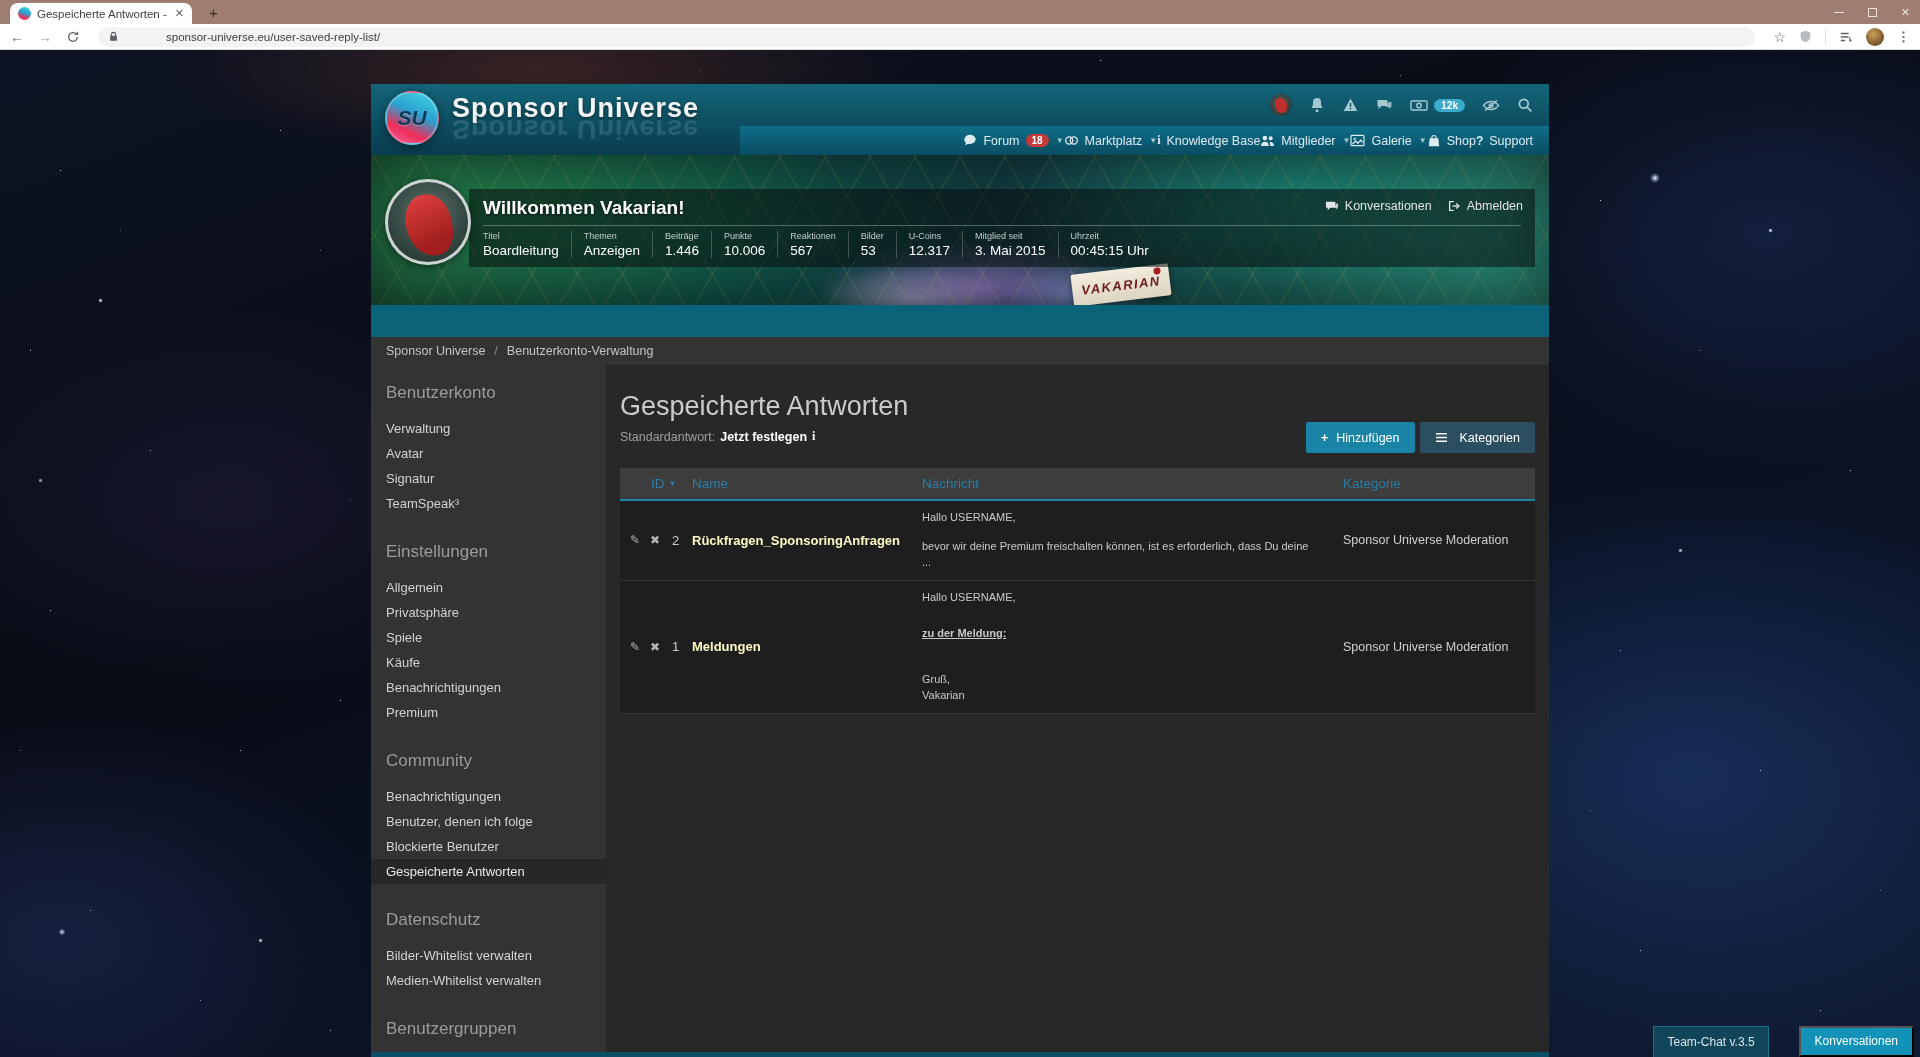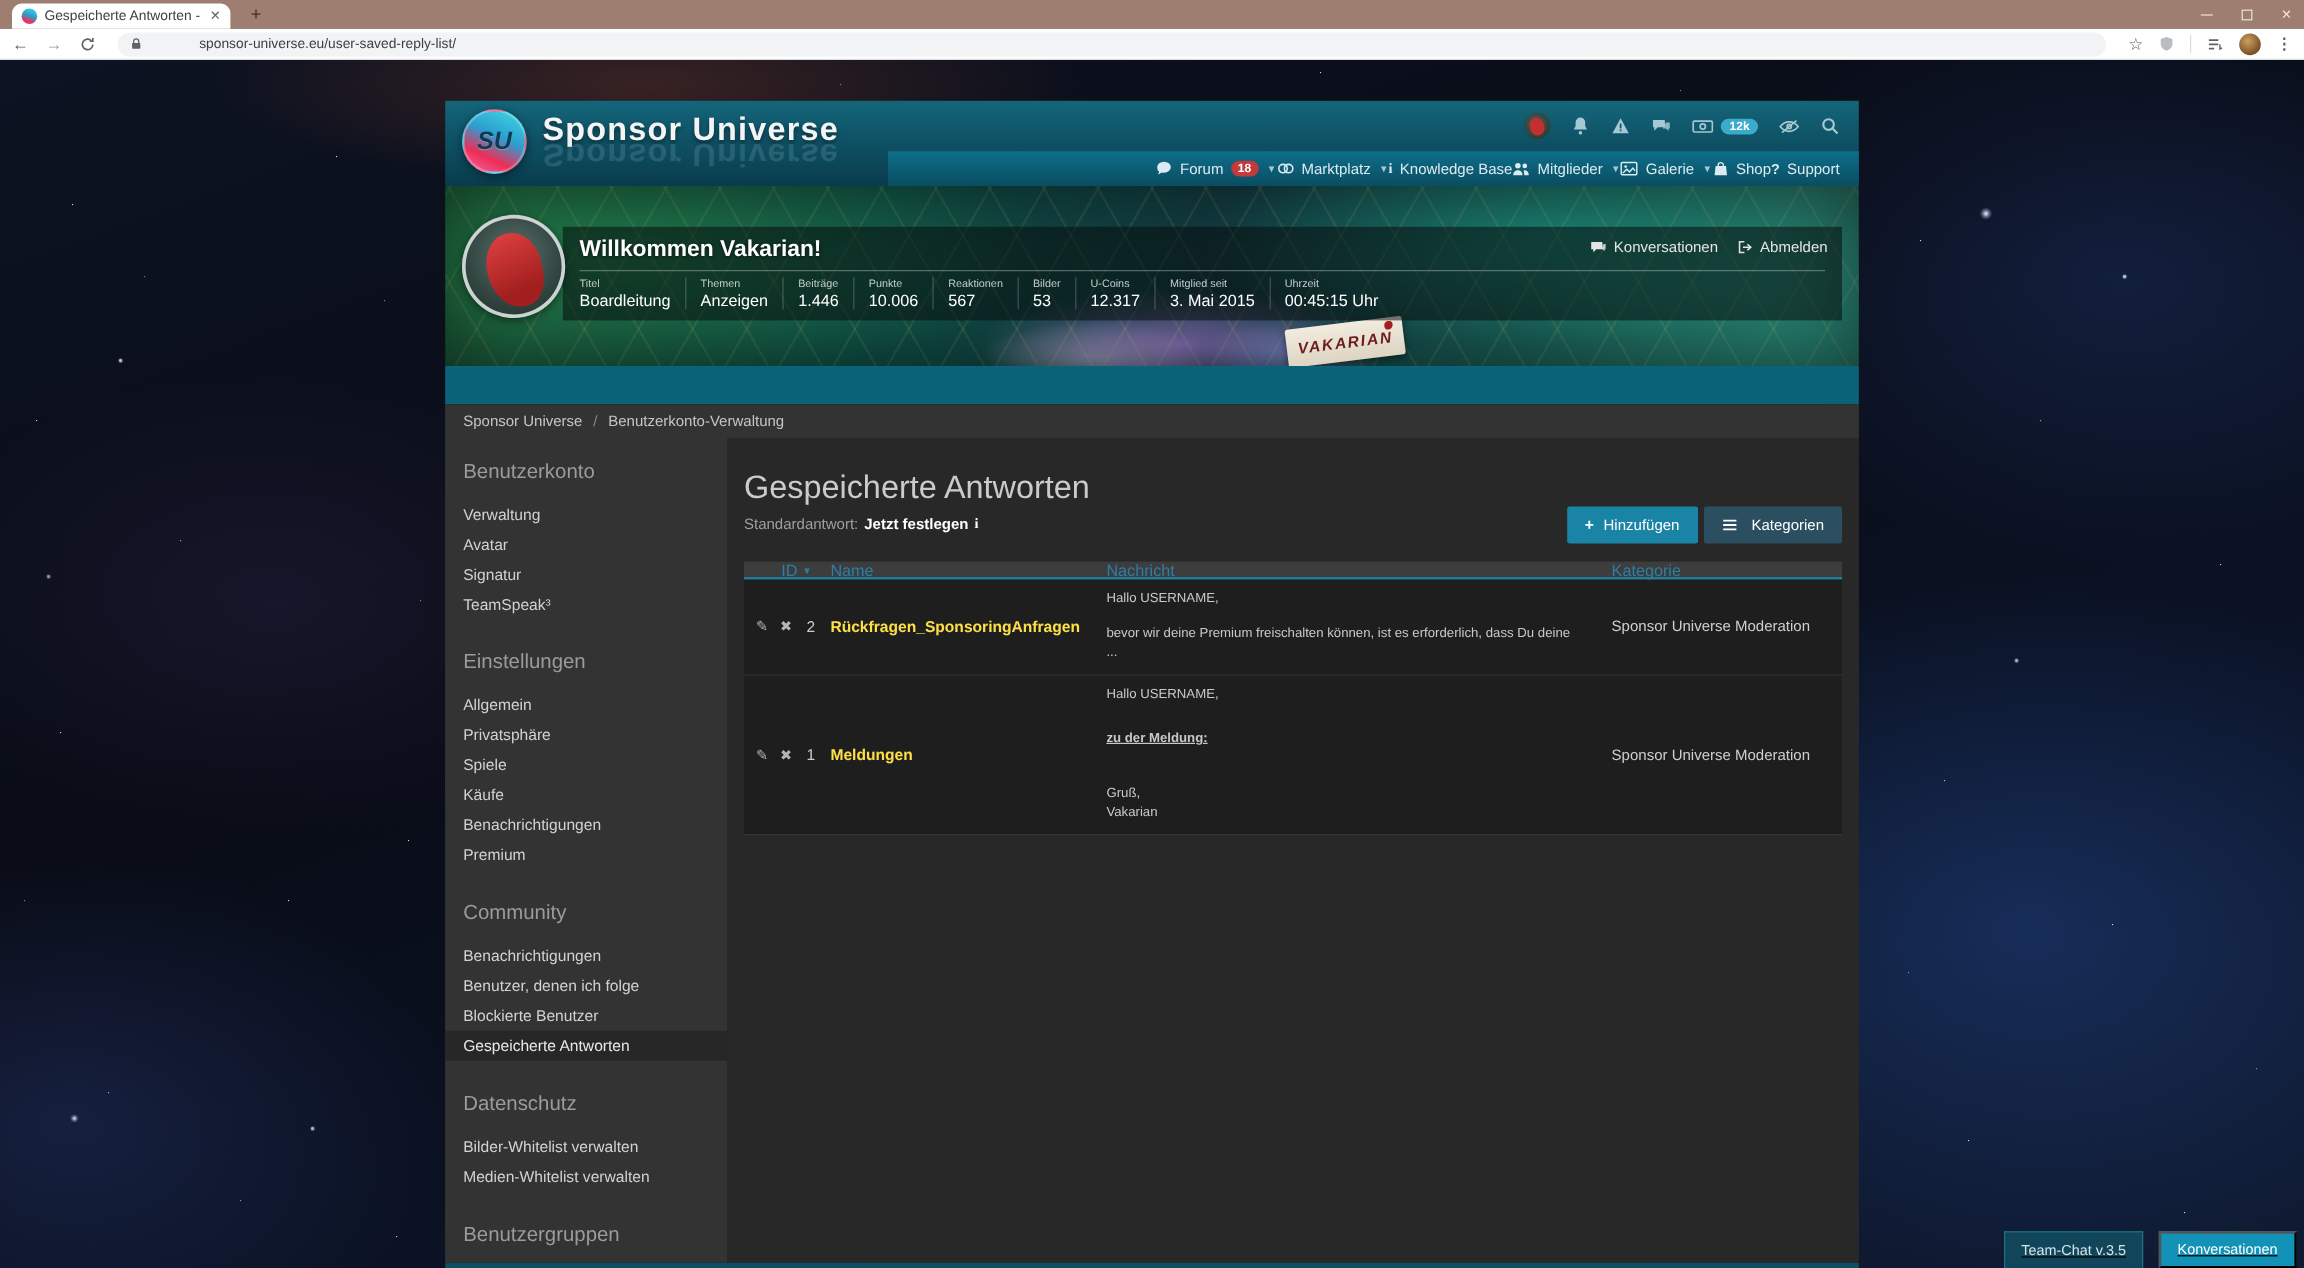--- a/index.html
+++ b/index.html
@@ -125,40 +125,40 @@
   .default-row { margin-top:7px; font-size:12.5px; color:#9f9f9f; display:flex; align-items:center; gap:5px; }
   .default-link { color:#fff; font-weight:bold; }
   .info-i { color:#fff; font-weight:bold; font-family:"Liberation Serif",serif; font-size:12px; }
   .action-buttons { position:absolute; top:57px; right:14px; display:flex; gap:5px; }
   .btn { display:flex; align-items:center; gap:8px; color:#fff; font-size:12.5px; padding:8px 15px; border-radius:2px; border:none; cursor:pointer; font-family:inherit; }
   .btn-add { background:#1a84a6; }
   .btn-cat { background:#2b4f61;gap:12px; }
   .btn-plus { font-size:13px; font-weight:bold; }
 
   .reply-table { margin-top:24px; }
-  .t-header { display:grid; grid-template-columns:72px 230px 421px 1fr; height:15px; background:#3d3d3d; color:#2d7ea6; font-size:13.5px; align-items:center; border-bottom:2px solid #1d83a5; }
+  .t-header { display:grid; grid-template-columns:72px 230px 421px 1fr; height:33px; background:#3d3d3d; color:#2d7ea6; font-size:13.5px; align-items:center; border-bottom:2px solid #1d83a5; }
   .th-id { padding-left:31px; display:flex; align-items:center; gap:4px; }
   .sort-arrow { font-size:8px; }
   .t-row { display:grid; grid-template-columns:52px 20px 230px 421px 1fr; background:#1e1e1e; border-bottom:1px solid #343434; align-items:center; }
   .t-row.r1 { min-height:67px; }
   .t-row.r2 { min-height:119px; }
   .row-actions { display:flex; gap:10px; padding-left:10px; color:#b5b5b5; font-size:12px; }
   .act-icon { cursor:pointer; }
   .row-id { color:#ccc; font-size:13px; }
-  .row-name { font-weight:bold; color:#fde047; font-size:13px; }
+  .row-name { font-weight:bold; color:#fef9c3; font-size:13px; }
   .row-msg { font-size:11px; color:#c9c9c9; line-height:1.45; padding:9px 0; align-self:start; }
   .m-gap { margin-top:13px; }
   .m-link { font-weight:bold; text-decoration:underline; margin-top:20px; }
   .m-close { margin-top:30px; }
   .row-cat { color:#cfcfcf; font-size:12.5px; }
 
   .footer-strip { height:5px; background:#0a4f63; }
 
   
-  .chat-buttons { position:absolute; right:6px; bottom:0; display:flex; gap:13px;text-decoration:underline; }
+  .chat-buttons { position:absolute; right:6px; bottom:0; display:flex; gap:30px; }
   .btn-teamchat { background:#11465a; border:1px solid #1d7089; border-bottom:none; color:#d6e4ea; font-size:12px; padding:5px 13px 6px; }
   .btn-konv { background:#1192b6; color:#fff; font-size:12px; padding:6px 14px 7px; }
 </style>
 </head>
 <body>
 
 <div class="titlebar">
   <div class="tab">
     <span class="favicon"></span>
     <span class="tab-title">Gespeicherte Antworten - Spons</span>

